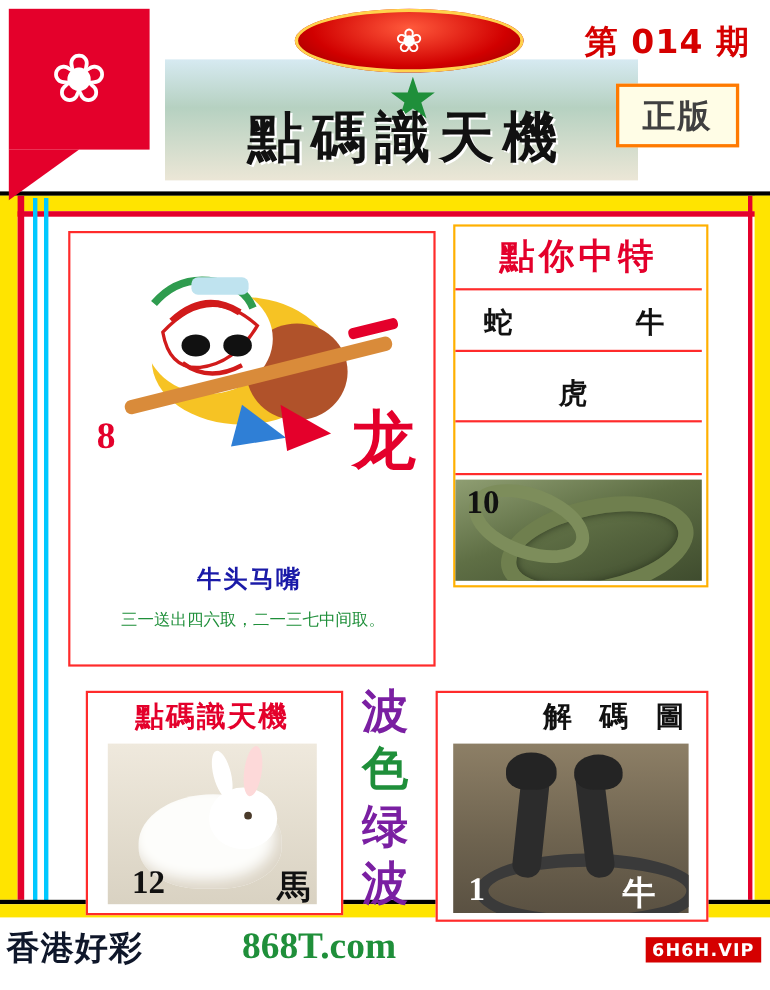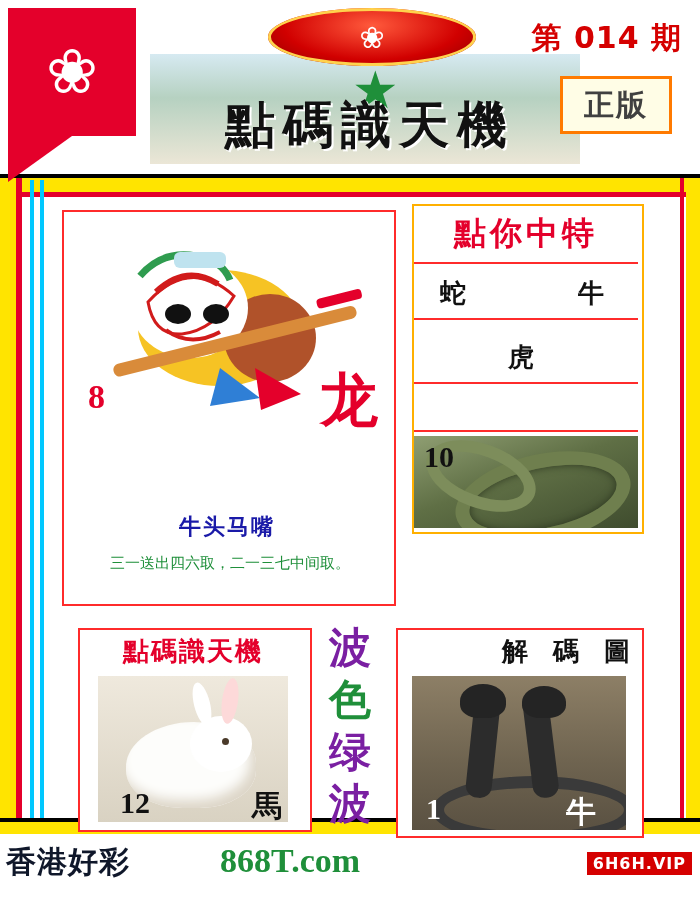--- a/index.html
+++ b/index.html
@@ -173,22 +173,22 @@
     font-family:"Liberation Serif",serif;
   }
   .wave-col span:nth-child(3){color:#1f8f3a;}
   .wave-col span:nth-child(4){color:#1f8f3a;}
 
   .br-panel{
     position:absolute;left:396px;top:628px;width:244px;height:206px;
     background:#fff;border:2px solid #ff2b2b;
   }
   .br-title{
-    position:absolute;left:398px;top:634px;width:240px;text-align:right;
-    font-size:26px;font-weight:bold;color:#111;letter-spacing:8px;
+    position:absolute;left:398px;top:634px;width:240px;text-align:center;
+    font-size:26px;font-weight:bold;color:#111;letter-spacing:8px;padding-left:44px;
   }
   .cobra-photo{
     position:absolute;left:412px;top:676px;width:214px;height:154px;
     background:linear-gradient(180deg,#8d7f66 0%,#6f6450 55%,#5a5142 100%);
     overflow:hidden;
   }
   .cobra{position:absolute;width:26px;background:#2c2c2c;border-radius:12px;}
   .c1{left:58px;top:18px;height:104px;transform:rotate(6deg);}
   .c2{left:116px;top:22px;height:100px;transform:rotate(-7deg);}
   .hood1{position:absolute;left:48px;top:8px;width:46px;height:34px;background:#242424;border-radius:50% 50% 40% 40%;}

